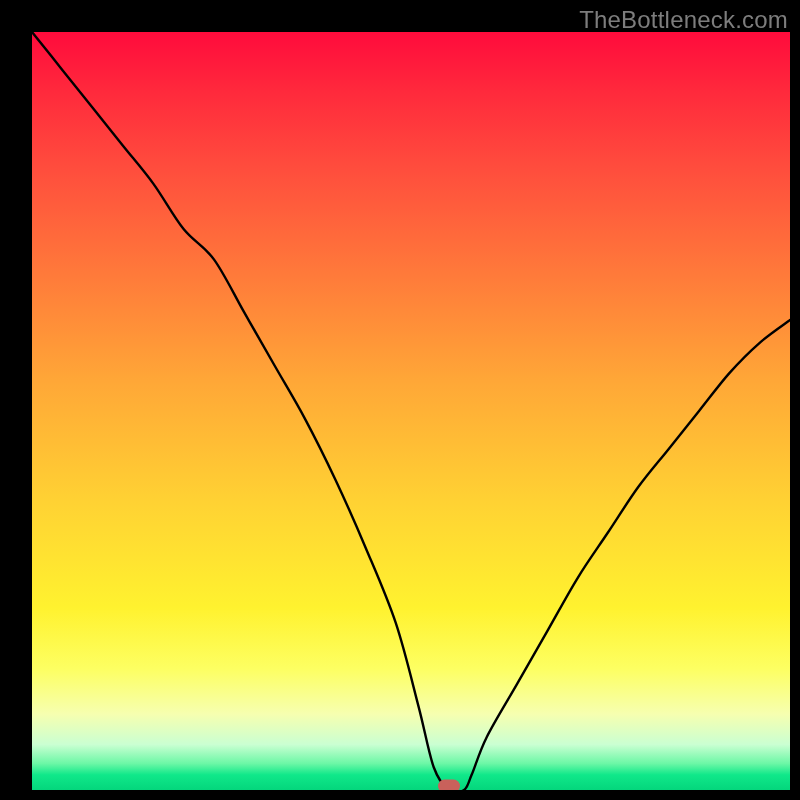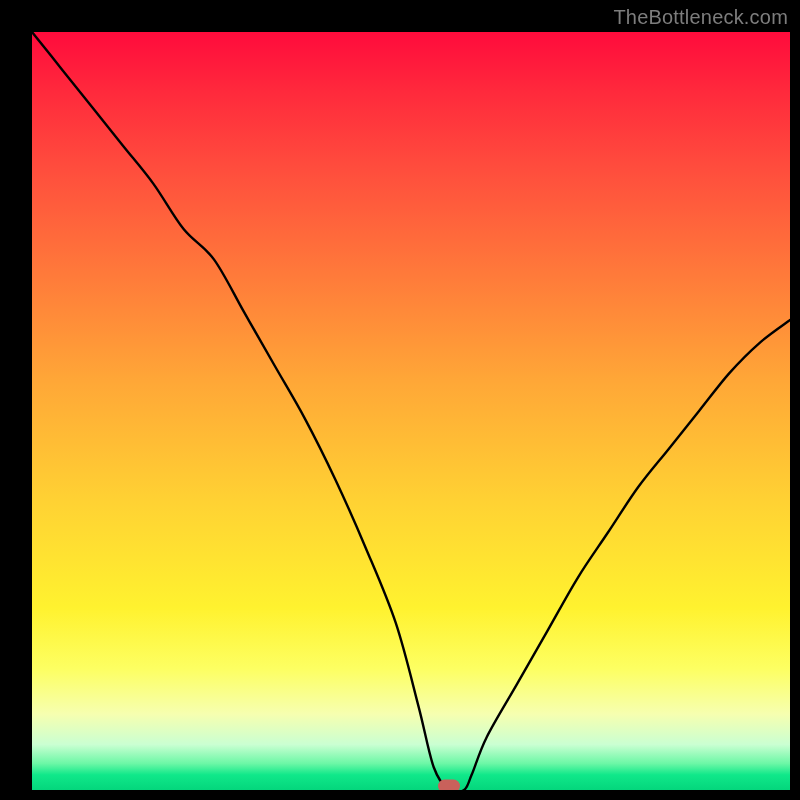--- a/index.html
+++ b/index.html
@@ -65,21 +65,21 @@
     height: 13px;
     border-radius: 7px;
     background: #c9615b;
     transform: translate(-50%, -50%);
   }
   .watermark {
     position: absolute;
     top: 6px;
     right: 12px;
     color: #7d7d7d;
-    font-size: 20px;
+    font-size: 24px;
     font-weight: 500;
     letter-spacing: 0.2px;
     user-select: none;
     margin-left: 6px;
   }
 </style>
 </head>
 <body>
 
 <div class="stage">

